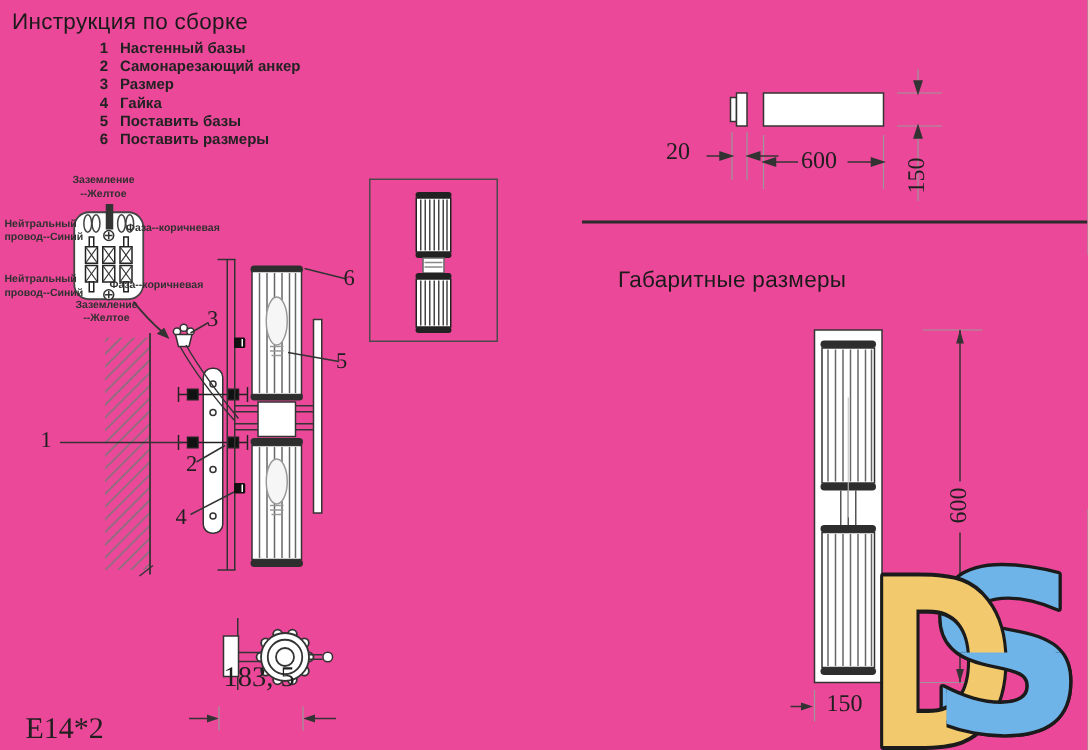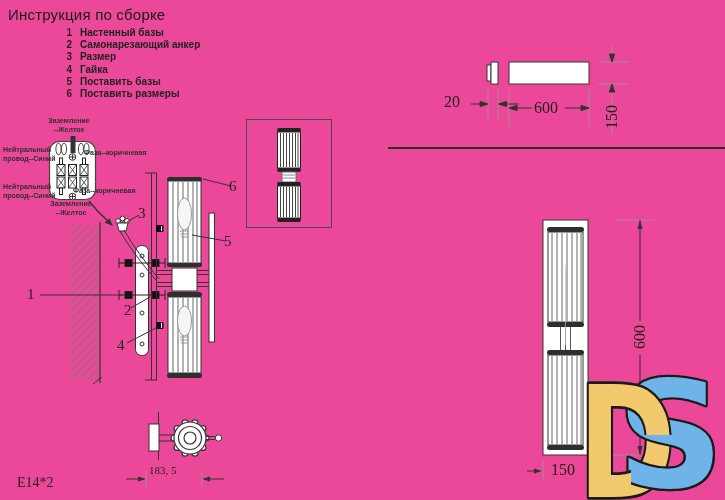--- a/index.html
+++ b/index.html
@@ -303,20 +303,21 @@
         <polygon points="177,44 174.4,52 179.6,52"></polygon>
     </g>
   </svg>
 
   <div class="abs ser dim" style="left:444px;top:93px">20</div>
   <div class="abs ser dim" style="left:534px;top:99px">600</div>
   <div class="abs ser dim rot" style="left:591px;top:109px;width:40px;height:16px">150</div>
 
   <div class="divider"></div>
 
+  <div class="abs h-title" style="left:412px;top:178px">Габаритные размеры</div>
 
   <svg class="abs" style="left:525px;top:205px" width="135" height="285" viewBox="0 0 135 285">
     <rect x="18" y="15" width="45" height="235" stroke="#333" fill="#fff"></rect>
     <g>
       <rect x="22" y="22" width="37" height="5" rx="2.5" fill="#2e2e2e"></rect>
       <rect x="22" y="117" width="37" height="5" rx="2.5" fill="#2e2e2e"></rect>
       <rect x="23" y="27" width="35" height="90" fill="#fff" stroke="#333"></rect>
       <g stroke="#666" stroke-width="1">
         <line x1="27" y1="28" x2="27" y2="116"></line>
           <line x1="32" y1="28" x2="32" y2="116"></line>
@@ -391,22 +392,22 @@
     <g>
       <line x1="8" y1="81" x2="20" y2="81" stroke="#333"></line>
       <polygon points="28,81 20,78.4 20,83.6" fill="#333"></polygon>
       <line x1="28" y1="73" x2="28" y2="89" stroke="#999" stroke-width="0.8"></line>
       <polygon points="84,81 92,78.4 92,83.6" fill="#333"></polygon>
       <line x1="92" y1="81" x2="106" y2="81" stroke="#333"></line>
       <line x1="84" y1="73" x2="84" y2="89" stroke="#999" stroke-width="0.8"></line>
     </g>
   </svg>
 
-  <div class="abs ser" style="left:17px;top:475px;font-size:14px">E14*2</div>
-  <div class="abs ser" style="left:149px;top:464px;font-size:11px">183, 5</div>
+  <div class="abs ser" style="left:17px;top:475px;font-size:20px">E14*2</div>
+  <div class="abs ser" style="left:149px;top:441px;font-size:19px">183, 5</div>
 
   <svg class="abs" style="left:575px;top:373px" width="148" height="127" viewBox="0 0 148 127">
     <defs>
       <clipPath id="sclip">
           <rect x="56" y="62" width="92" height="65"></rect>
         </clipPath>
     </defs>
     <text x="42" y="114" font-family="DejaVu Sans, sans-serif" font-weight="bold" font-size="148" stroke="#1b1b1b" stroke-width="4.5" paint-order="stroke" stroke-linejoin="round" fill="#6FB4E9">S</text>
     <g transform="translate(3,0) scale(0.76,1)">
       <text x="0" y="124" font-family="DejaVu Sans, sans-serif" font-weight="bold" font-size="155" stroke="#1b1b1b" stroke-width="5.5" paint-order="stroke" stroke-linejoin="round" fill="#F2C96C">D</text>

